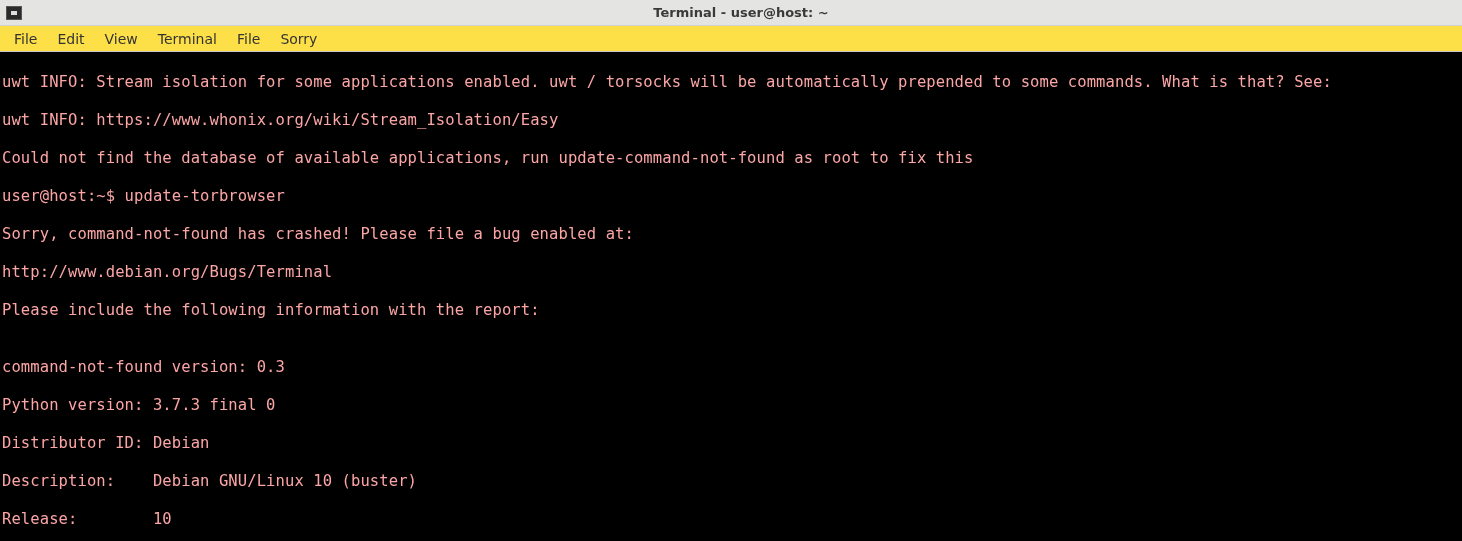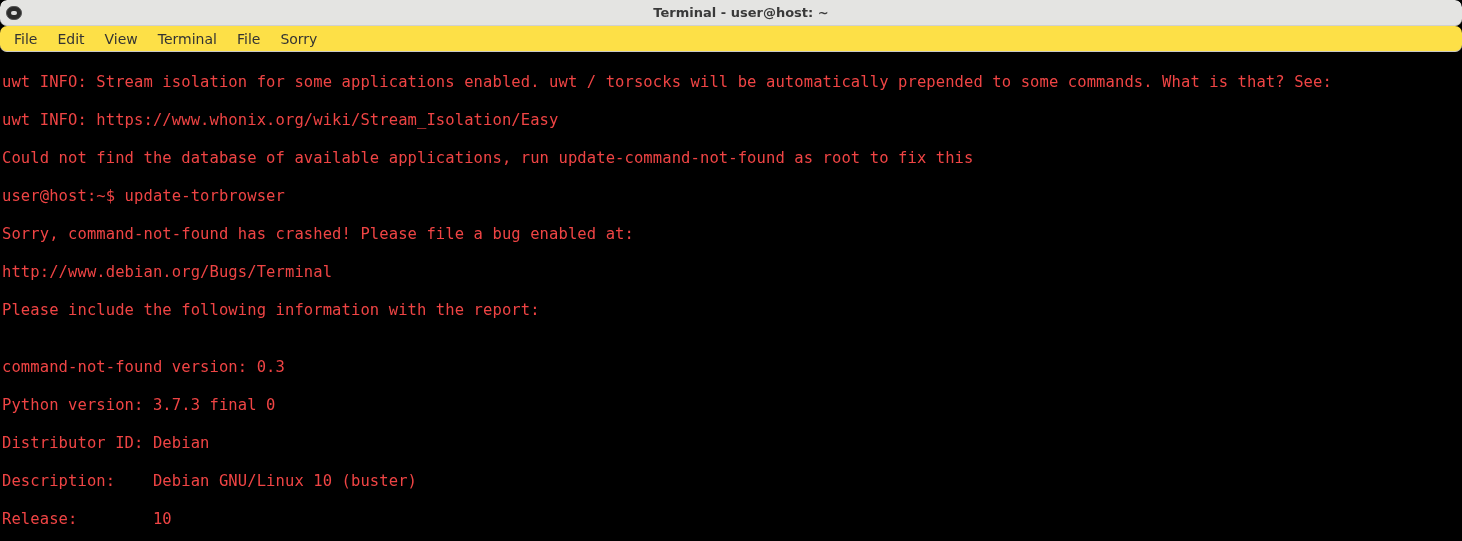--- a/index.html
+++ b/index.html
@@ -1,15 +1,15 @@
 <!DOCTYPE html>
 <html><head>
 <meta charset="utf-8">
 <style>
-  * { margin: 0; padding: 0; box-sizing: border-box; border-radius: 7px; }
+  * { margin: 0; padding: 0; box-sizing: border-box; }
   body {
     width: 1462px;
     height: 541px;
     font-family: "DejaVu Sans", "Liberation Sans", sans-serif;
     background: #000;
     overflow: hidden;
   }
   .titlebar {
     height: 26px;
     background: #e4e4e2;
@@ -50,21 +50,21 @@
     border-bottom: 1px solid #c8c8c6;
   }
   .menu-item {
     padding: 3px 10px;
     font-size: 14px;
     color: #333;
     cursor: default;
   }
   .terminal-body {
     background: #000;
-    color: #ef4444;
+    color: #fca5a5;
     font-family: "DejaVu Sans Mono", "Liberation Mono", "Consolas", monospace;
     font-size: 15.5px;
     line-height: 19px;
     padding: 2px 2px;
     white-space: pre;
     letter-spacing: 0.1px;
     height: calc(100% - 52px);
     overflow: hidden;
   }
   .terminal-line {

